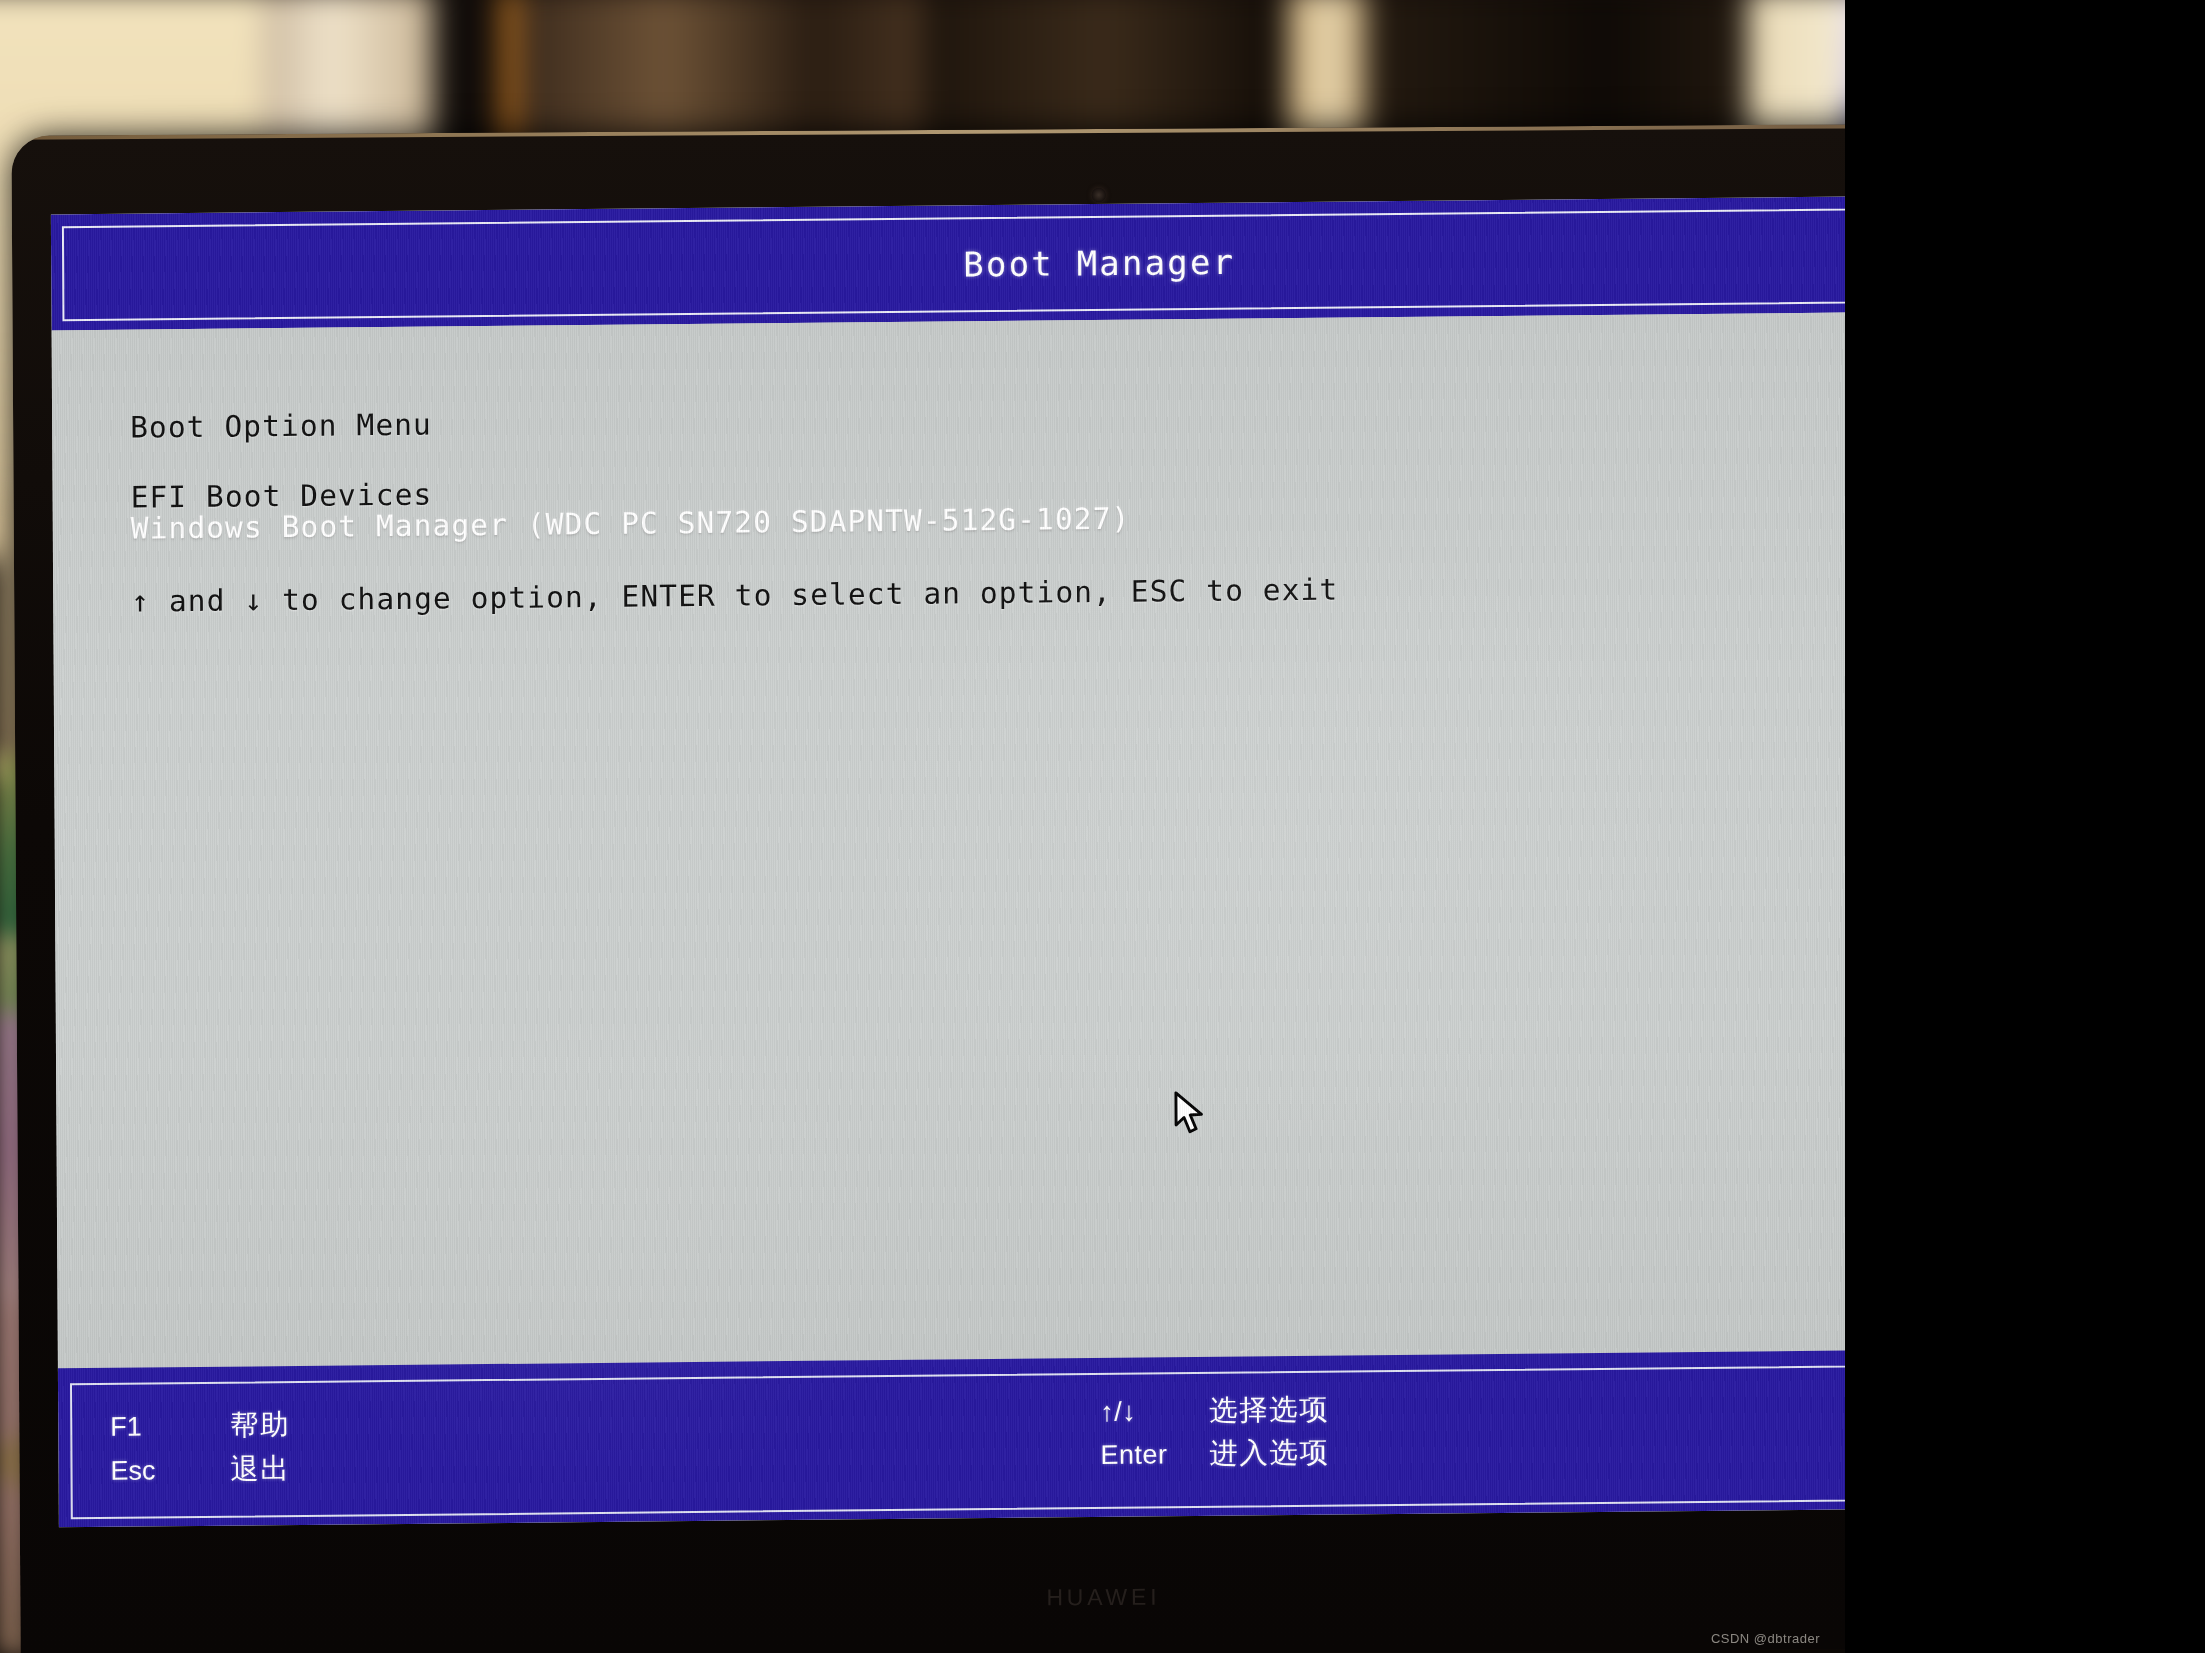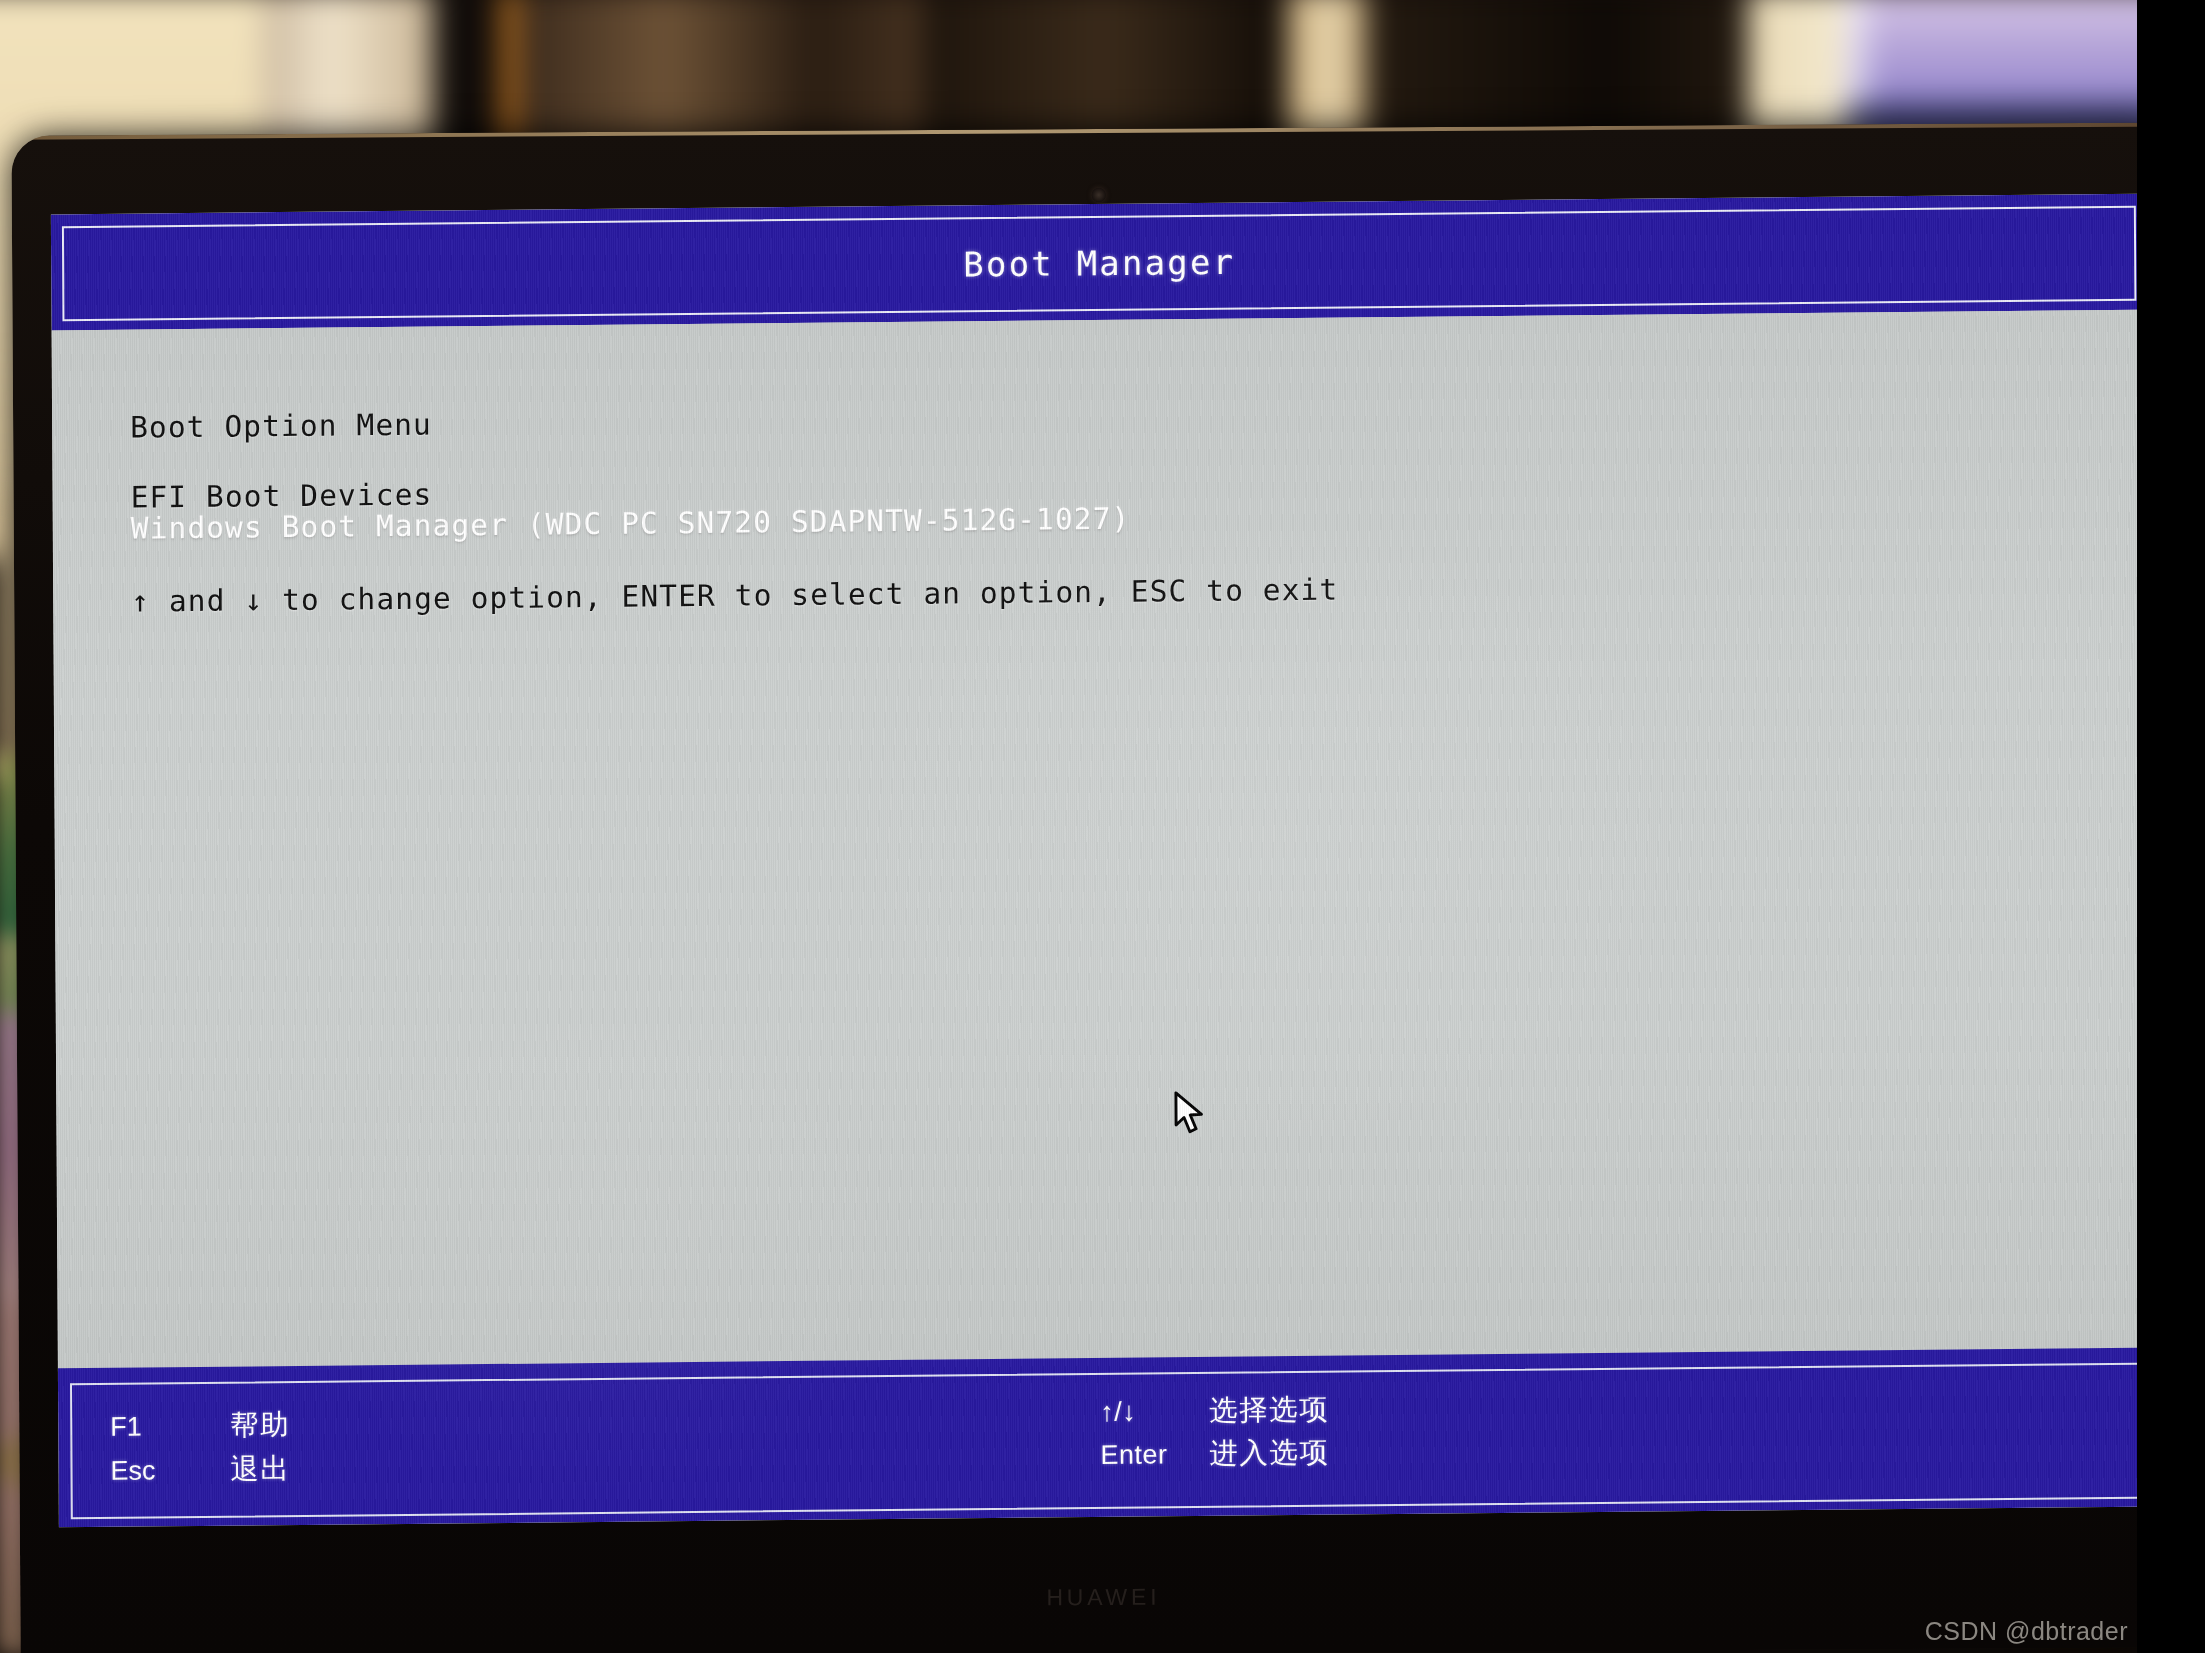--- a/index.html
+++ b/index.html
@@ -11,24 +11,25 @@
     width: 2205px;
     height: 1654px;
     overflow: hidden;
     font-family: "DejaVu Sans Mono", monospace;
   }
 
   
   .photo {
     position: absolute;
     inset: 0;
-    width: 2137px;
+    width: 1835px;
     height: 1654px;
     overflow: hidden;
     background: #120d0a;
+    padding-left: 10px;
   }
 
   
   .backdrop {
     position: absolute;
     left: 0; top: 0;
     width: 2205px; height: 547px;
     filter: blur(14.2px);
     transform: scale(1.04);
   }
@@ -303,25 +304,25 @@
   }
   .fdesc {
     font-family: "DejaVu Sans", sans-serif;
     font-size: 28.4px;
     letter-spacing: 1.6px;
   }
 
   
   .watermark {
     position: absolute;
-    right: 9px;
+    right: 25px;
     bottom: 7.7px;
     color: rgba(190,186,178,.72);
     font-family: "Liberation Sans", sans-serif;
-    font-size: 25px;
+    font-size: 13px;
     letter-spacing: 0.5px;
     z-index: 40;
     margin-left: 24px;
   }
 </style>
 </head>
 <body>
 
 <div class="photo">
 

